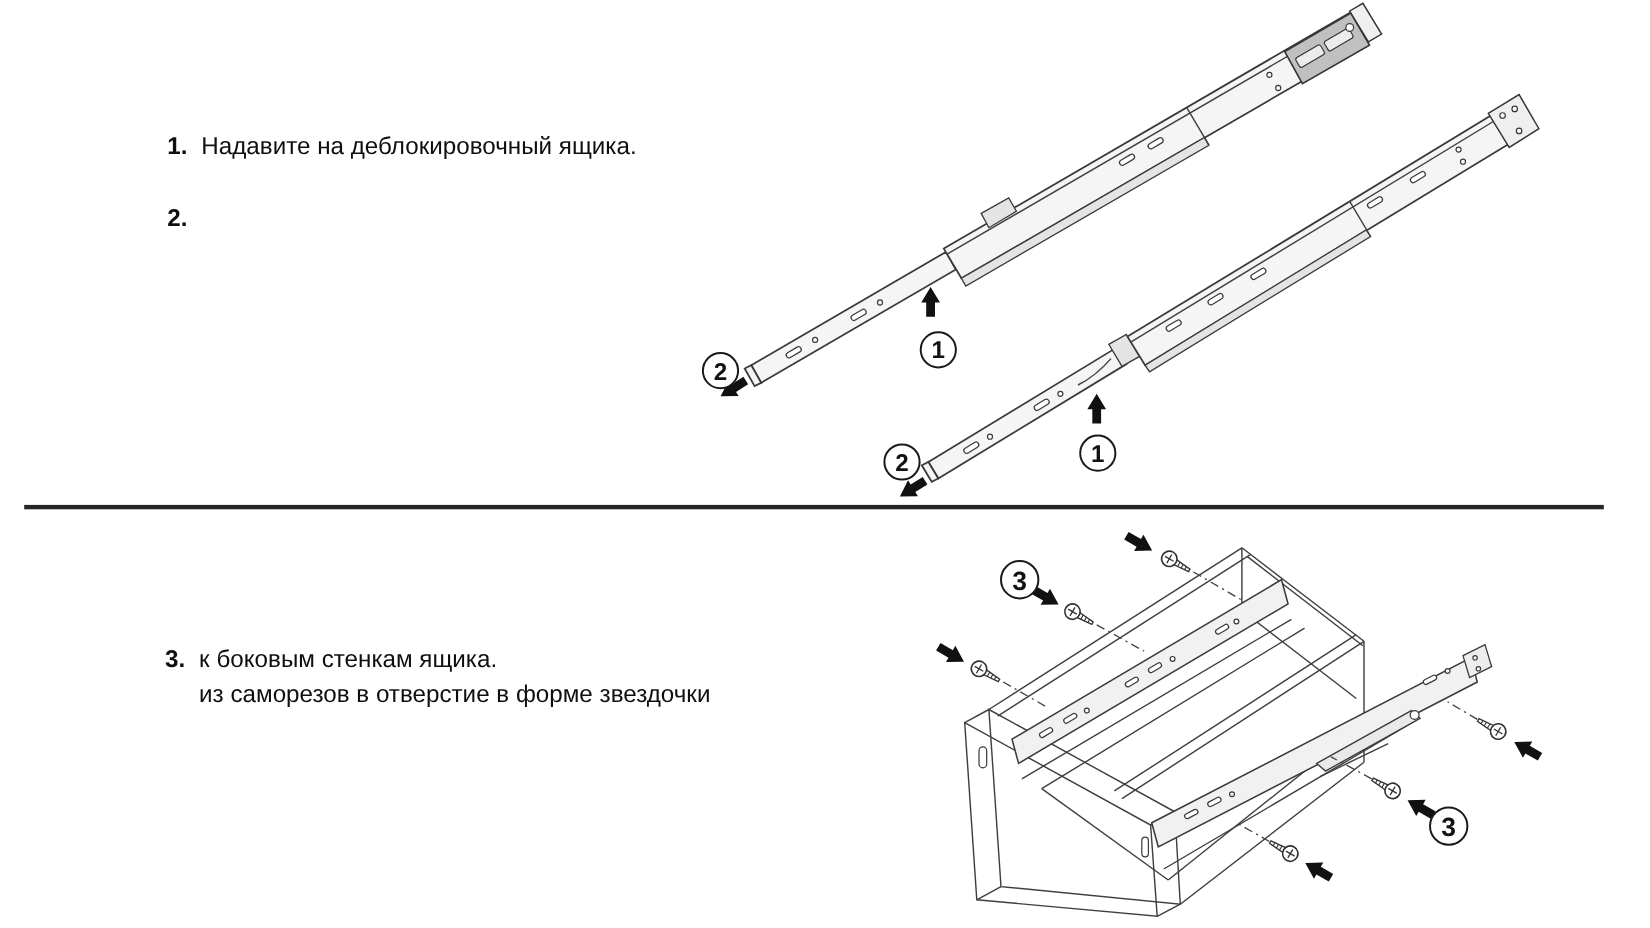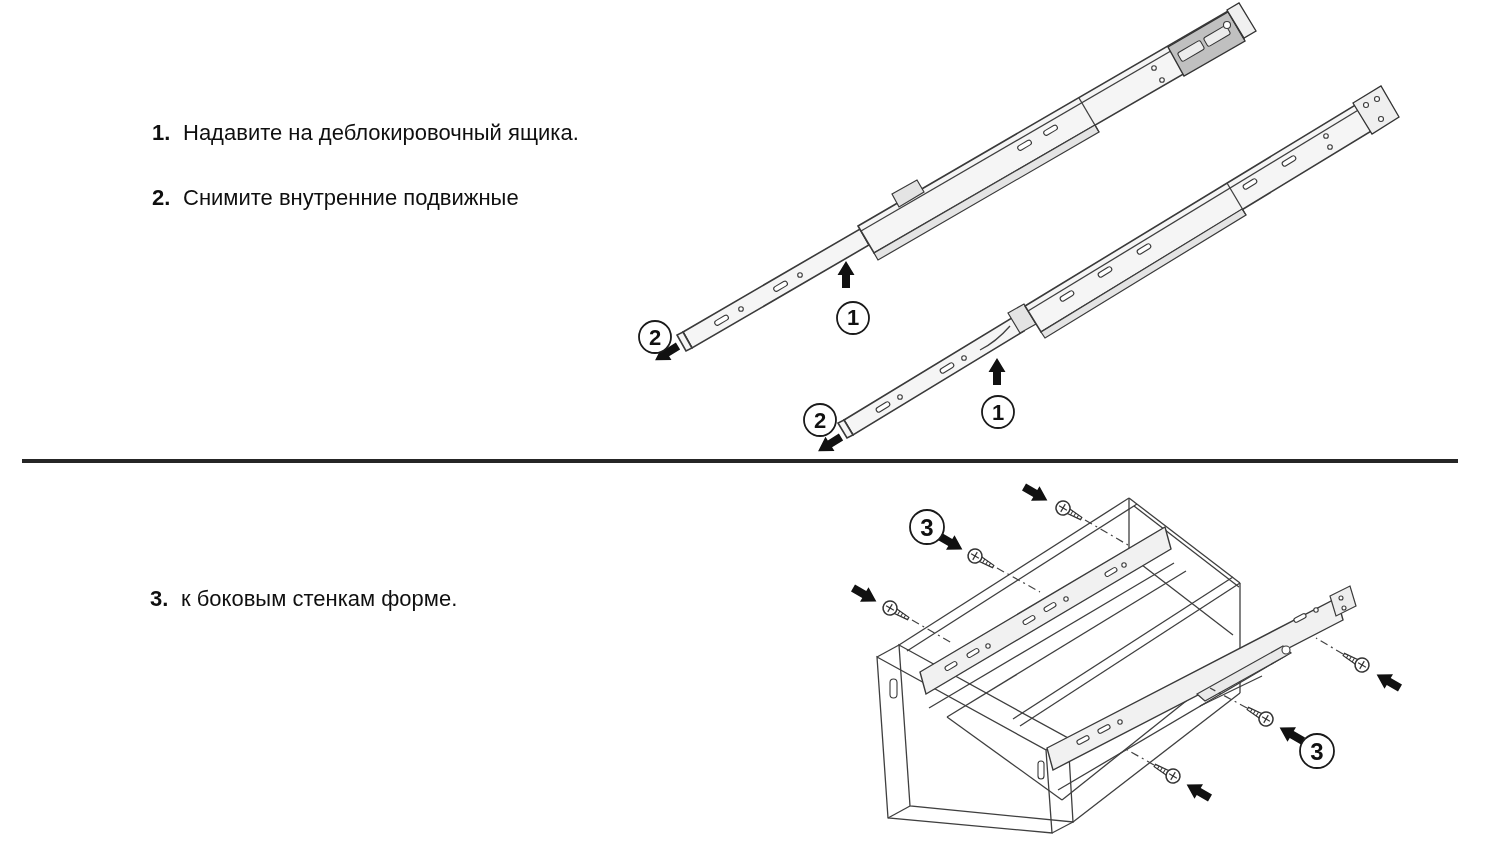--- a/index.html
+++ b/index.html
@@ -28,28 +28,28 @@
   <div class="step" style="left:152px;top:117px;">
     <span class="num">1.</span>
     <div class="lines">
       <div>Надавите на деблокировочный ящика.</div>
     </div>
   </div>
 
   <div class="step" style="left:152px;top:182px;">
     <span class="num">2.</span>
     <div class="lines">
-      <div>Снимите внутренние подвижные</div>
     </div>
   </div>
 
   <div class="step" style="left:150px;top:583px;line-height:32px;">
     <span class="num">3.</span>
     <div class="lines">
-      <div>к боковым стенкам форме.</div>
+      <div>к боковым стенкам ящика.</div>
+      <div>из саморезов в отверстие в форме звездочки</div>
     </div>
   </div>
 
   <div class="divider"></div>
 
   <svg width="1500" height="844" viewBox="0 0 1500 844">
     <defs>
       <path id="arrow-solid" d="M0,-4 H13 V-8.5 L27,0 L13,8.5 V4 H0 Z"></path>
       <g id="screw-shape">
         <path d="M6,-2.6 L21,-1.3 L21,1.3 L6,2.6 Z" fill="#fff" stroke="#333" stroke-width="1.2"></path>

